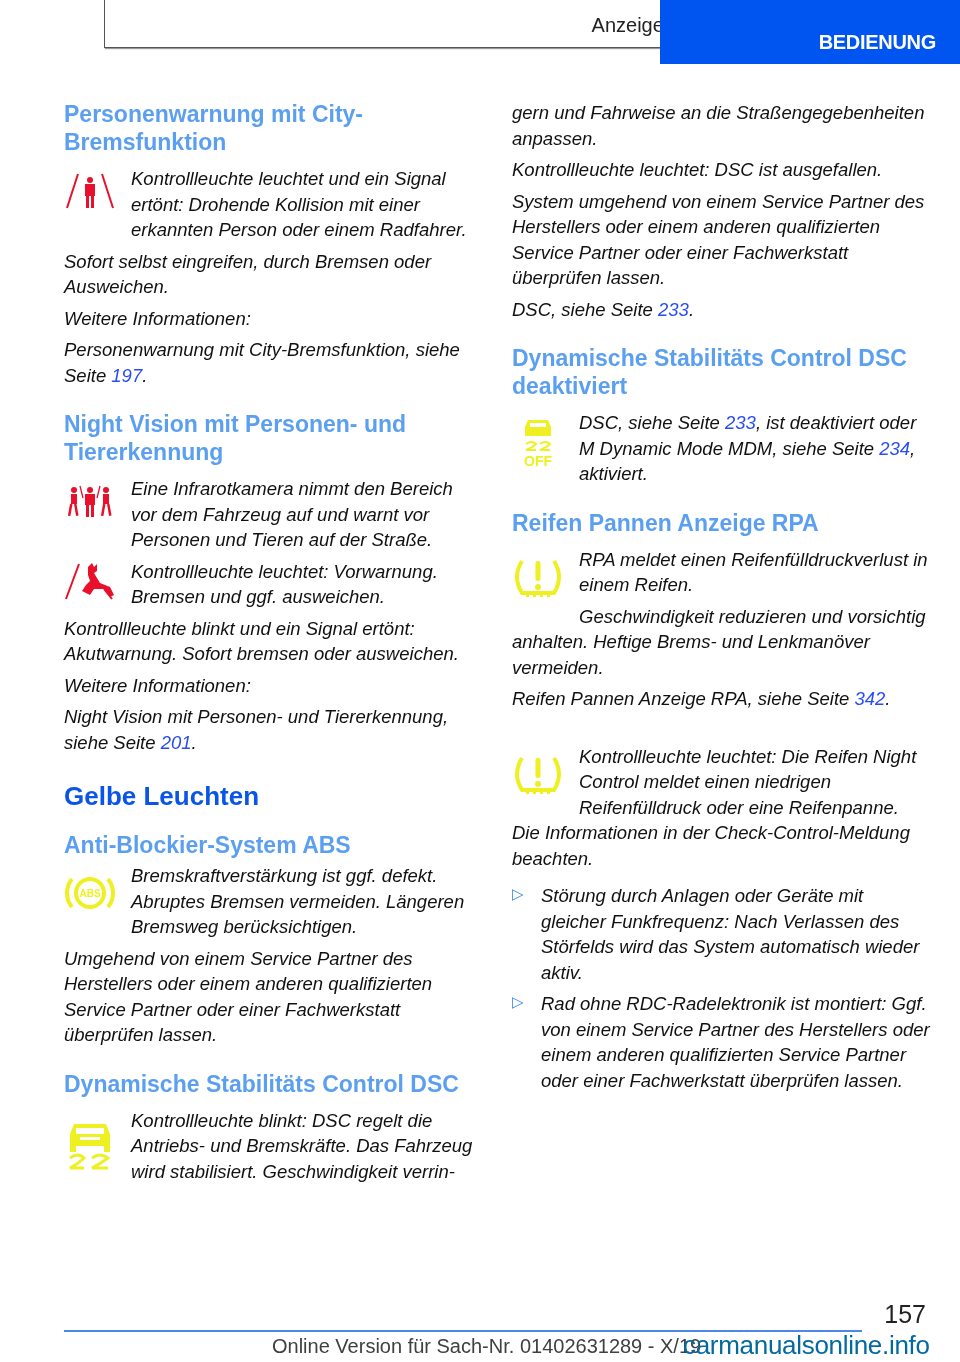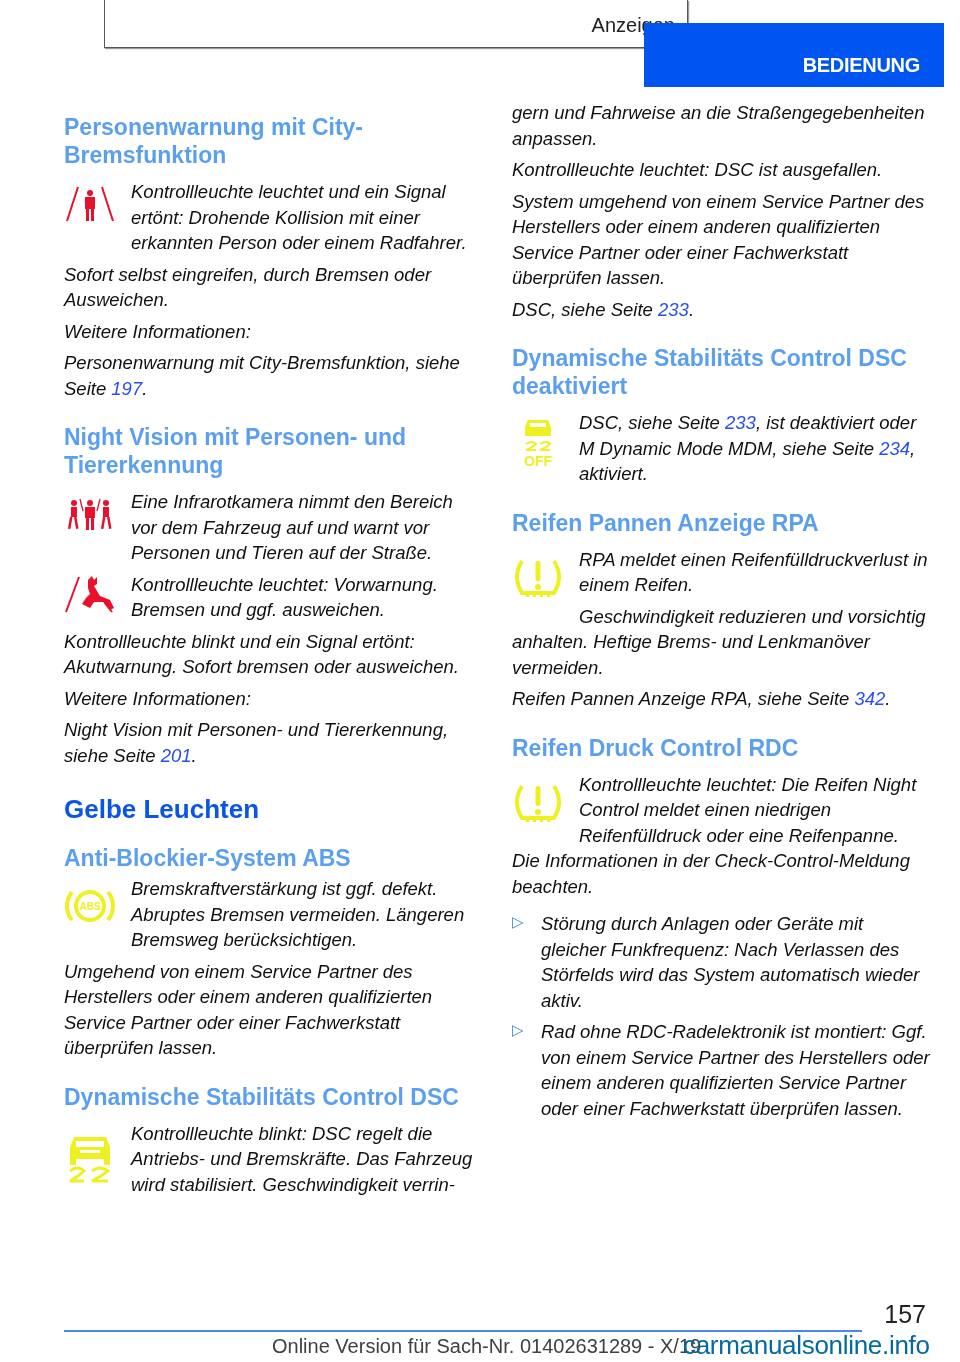--- a/index.html
+++ b/index.html
@@ -1,25 +1,25 @@
 <!DOCTYPE html>
 <html><head>
 <meta charset="utf-8">
 <style>
   html, body { margin:0; padding:0; background:#fff; }
   body { width:960px; height:1362px; position:relative; overflow:hidden;
          font-family:"Liberation Sans", sans-serif; color:#111; }
   .hdr-box { position:absolute; left:64px; top:0; width:584px; height:48px;
              border:1px solid #555; border-top:none; box-shadow:1px 1px 1px #999; box-sizing:border-box;margin-left:40px; }
   .hdr-sec { position:absolute; right:12px; bottom:10px; font-size:20px; color:#222; }
-  .hdr-chap { position:absolute; left:644px; top:0; width:300px; height:64px; background:#0055f0;margin-top:23px; }
+  .hdr-chap { position:absolute; left:660px; top:0; width:300px; height:64px; background:#0055f0; }
   .hdr-chap span { position:absolute; left:0; width:276px; text-align:right; bottom:10px;
                    font-size:20px; font-weight:bold; color:#fff; letter-spacing:-0.3px; }
   .col { position:absolute; top:100px; width:420px; }
-  .col-left { left:64px; width:416px;margin-top:13px; }
+  .col-left { left:64px; width:416px; }
   .col-right { left:512px; width:420px; }
   h2 { margin:0; font-size:23px; line-height:28px; color:#5b9ff0; font-weight:bold; }
   h1 { margin:0; font-size:26px; line-height:30px; color:#0a55e8; font-weight:bold; }
   p { margin:0; font-size:18.5px; line-height:25.5px;font-style:italic; }
   .gap-s { height:6px; }
   .gap-h { height:22px; }
   .icon-row { position:relative; padding-left:67px; }
   .icon-row .ic { position:absolute; left:0; top:2px; width:52px; height:52px; }
   .link { color:#2a4df2; }
   .bullet { position:relative; padding-left:29px; }
@@ -171,21 +171,20 @@
         <rect x="35" y="40" width="3" height="4" fill="#eef022"></rect>
     </svg>
     <p>RPA meldet einen Reifenfülldruckverlust in einem Reifen.</p>
   </div>
   <div class="gap-s"></div>
   <p style="text-indent:67px">Geschwindigkeit reduzieren und vorsichtig anhalten. Heftige Brems- und Lenkmanöver vermeiden.</p>
   <div class="gap-s"></div>
   <p><span>Reifen Pannen Anzeige RPA, siehe Seite </span><span class="link">342</span><span>.</span></p>
 
   <div class="gap-h"></div>
-  <h2>Reifen Druck Control RDC</h2>
   <div style="height:10px"></div>
   <div class="icon-row">
     <svg class="ic" viewBox="0 0 52 52" style="top:6px">
       <path d="M10 8 Q0 24 10 40 L42 40 Q52 24 42 8" fill="none" stroke="#eef022" stroke-width="4"></path>
       <rect x="23.5" y="8" width="5" height="20" rx="2" fill="#eef022"></rect>
       <circle cx="26" cy="34" r="3" fill="#eef022"></circle>
       <rect x="14" y="40" width="3" height="4" fill="#eef022"></rect>
         <rect x="21" y="40" width="3" height="4" fill="#eef022"></rect>
       <rect x="28" y="40" width="3" height="4" fill="#eef022"></rect>
         <rect x="35" y="40" width="3" height="4" fill="#eef022"></rect>

